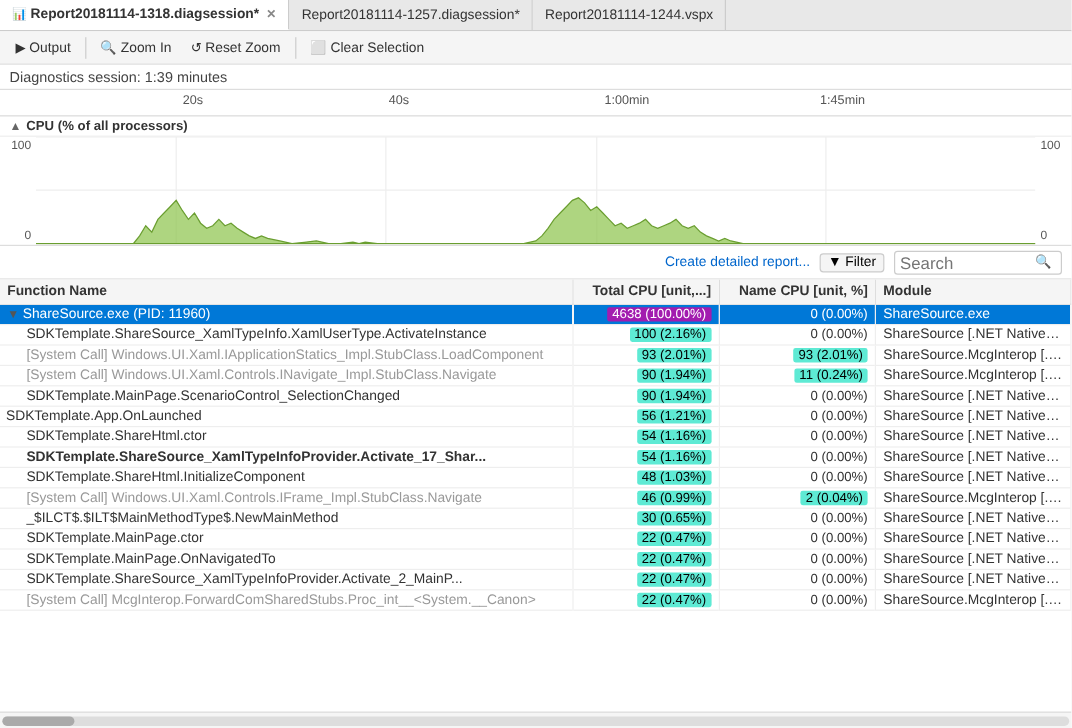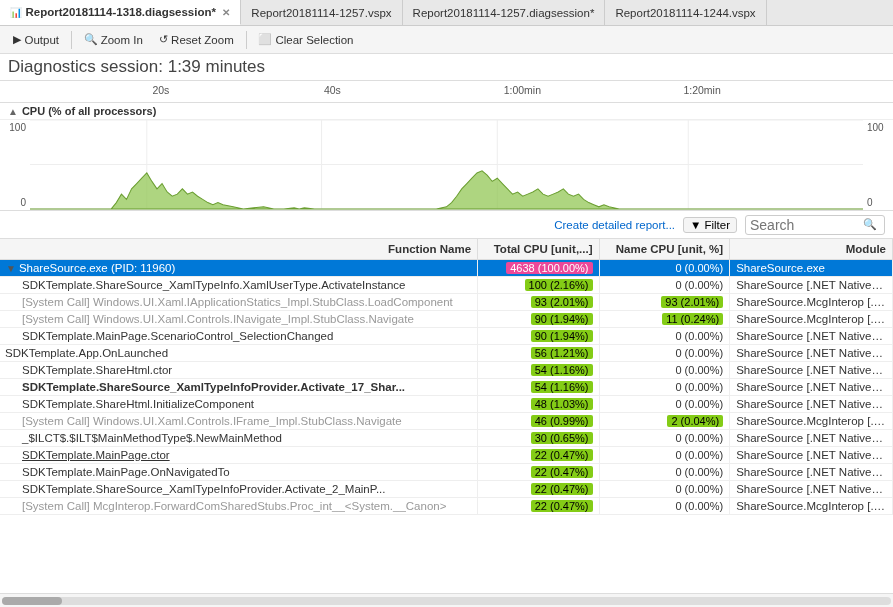--- a/index.html
+++ b/index.html
@@ -26,21 +26,21 @@
     .toolbar-btn {
       display: flex; align-items: center; padding: 2px 6px; font-size: 11.5px;
       cursor: pointer; border: 1px solid transparent; border-radius: 2px;
       background: transparent; color: #333; gap: 3px;
     }
     .toolbar-separator { width: 1px; height: 18px; background: #ccc; margin: 0 3px; }
 
     
     .timeline-header {
       background: #fff; border-bottom: 1px solid #ddd; padding: 3px 8px;
-      font-size: 17px; color: #444; display: flex; align-items: center;
+      font-size: 12px; color: #444; display: flex; align-items: center;
     }
 
     
     .timeline-axis {
       display: flex; align-items: center; background: #fff; height: 22px;
       border-bottom: 1px solid #ddd; padding: 0 8px; font-size: 10.5px; color: #555;
       position: relative;
     }
     .axis-container { flex: 1; position: relative; height: 100%; }
     .axis-label { position: absolute; top: 3px; font-size: 10.5px; color: #555; }
@@ -75,42 +75,42 @@
       display: flex; align-items: center; border: 1px solid #ccc; border-radius: 3px;
       padding: 1px 4px; font-size: 11.5px; background: #fff; width: 140px; gap: 3px;
     }
     .search-box input { border: none; outline: none; font-size: 14px; width: 110px; }
 
     
     .data-table-container { background: #fff; overflow: hidden; flex: 1; display: flex; flex-direction: column; }
     .data-table { width: 100%; border-collapse: collapse; font-size: 11.5px; }
     .data-table thead th {
       background: #f5f5f5; border-bottom: 1px solid #ddd; border-right: 1px solid #ddd;
-      padding: 4px 6px; text-align: right; font-weight: 600; color: #333; position: sticky; top: 0;
+      padding: 4px 6px; text-align: left; font-weight: 600; color: #333; position: sticky; top: 0;
       white-space: nowrap;
     }
     .data-table thead th.right { text-align: right; }
     .data-table tbody tr { border-bottom: 1px solid #eee; }
     .data-table tbody tr.selected { background: #0078d7; color: #fff; }
     .data-table tbody tr.selected td { color: #fff; }
     .data-table tbody td {
       padding: 2px 6px; border-right: 1px solid #eee; color: #333;
       white-space: nowrap; overflow: hidden; text-overflow: ellipsis; max-width: 0;
     }
     .data-table tbody td.right { text-align: right; }
     .data-table tbody td.num-cell {
       text-align: right; font-size: 11px;
     }
     .td-fn { max-width: 440px; width: 440px; }
     .td-total { width: 110px; min-width: 110px; }
     .td-self { width: 100px; min-width: 100px; }
     .td-module { width: 150px; min-width: 150px; }
 
-    .num-highlight { background: #84cc16; color: #000; padding: 0 4px; border-radius: 2px; display: inline-block; }
-    .selected .num-highlight { background: #ec4899; color: #fff; }
+    .num-highlight { background: #5eead4; color: #000; padding: 0 4px; border-radius: 2px; display: inline-block; }
+    .selected .num-highlight { background: #a21caf; color: #fff; }
 
     .table-scroll { overflow-y: auto; flex: 1; }
 
     
     .bottom-scroll { height: 14px; background: #f5f5f5; border-top: 1px solid #ddd; display: flex; align-items: center; padding: 0 2px; }
     .scroll-track { flex: 1; height: 8px; background: #ddd; border-radius: 4px; position: relative; }
     .scroll-thumb { position: absolute; left: 0; top: 0; height: 8px; width: 60px; background: #aaa; border-radius: 4px; }
 
     .main-content { display: flex; flex-direction: column; height: calc(607px - 26px); }
 
@@ -118,23 +118,20 @@
     .system-call { color: #999; }
   </style>
 </head>
 <body>
 
 <div class="tab-bar">
   <div class="tab active">
     <span style="font-size:10px;margin-right:3px;">📊</span>
     <span>Report20181114-1318.diagsession*</span>
     <span class="tab-close">✕</span>
-  </div>
-  <div class="tab">
-    <span>Report20181114-1257.vspx</span>
   </div>
   <div class="tab">
     <span>Report20181114-1257.diagsession*</span>
   </div>
   <div class="tab">
     <span>Report20181114-1244.vspx</span>
   </div>
 </div>
 
 <div class="main-content">
@@ -163,21 +160,21 @@
   <div class="timeline-header">
     <span>Diagnostics session: 1:39 minutes</span>
   </div>
 
   <div class="timeline-axis">
     <div style="width:30px;"></div>
     <div class="axis-container">
       <span class="axis-label" style="left:14%;">20s</span>
       <span class="axis-label" style="left:35%;">40s</span>
       <span class="axis-label" style="left:57%;">1:00min</span>
-      <span class="axis-label" style="left:79%;">1:20min</span>
+      <span class="axis-label" style="left:79%;">1:45min</span>
     </div>
     <div style="width:30px;"></div>
   </div>
 
   <div class="cpu-section">
     <div class="cpu-header">
       <span style="margin-right:4px; font-size:10px; color:#666;">▲</span>
       <span>CPU (% of all processors)</span>
     </div>
     <div class="cpu-chart-container">
@@ -291,21 +288,21 @@
               <td class="td-self num-cell right"><span class="num-highlight">2 (0.04%)</span></td>
               <td class="td-module">ShareSource.McgInterop [.NET Nat</td>
             </tr>
             <tr>
               <td class="td-fn" style="padding-left: 22px;"><span>_$ILCT$.$ILT$MainMethodType$.NewMainMethod</span></td>
               <td class="td-total num-cell right"><span class="num-highlight">30 (0.65%)</span></td>
               <td class="td-self num-cell right"><span>0 (0.00%)</span></td>
               <td class="td-module">ShareSource [.NET Native Binary: S</td>
             </tr>
             <tr>
-              <td class="td-fn" style="padding-left: 22px; text-decoration: underline;"><span>SDKTemplate.MainPage.ctor</span></td>
+              <td class="td-fn" style="padding-left: 22px;"><span>SDKTemplate.MainPage.ctor</span></td>
               <td class="td-total num-cell right"><span class="num-highlight">22 (0.47%)</span></td>
               <td class="td-self num-cell right"><span>0 (0.00%)</span></td>
               <td class="td-module">ShareSource [.NET Native Binary: S</td>
             </tr>
             <tr>
               <td class="td-fn" style="padding-left: 22px;"><span>SDKTemplate.MainPage.OnNavigatedTo</span></td>
               <td class="td-total num-cell right"><span class="num-highlight">22 (0.47%)</span></td>
               <td class="td-self num-cell right"><span>0 (0.00%)</span></td>
               <td class="td-module">ShareSource [.NET Native Binary: S</td>
             </tr>

